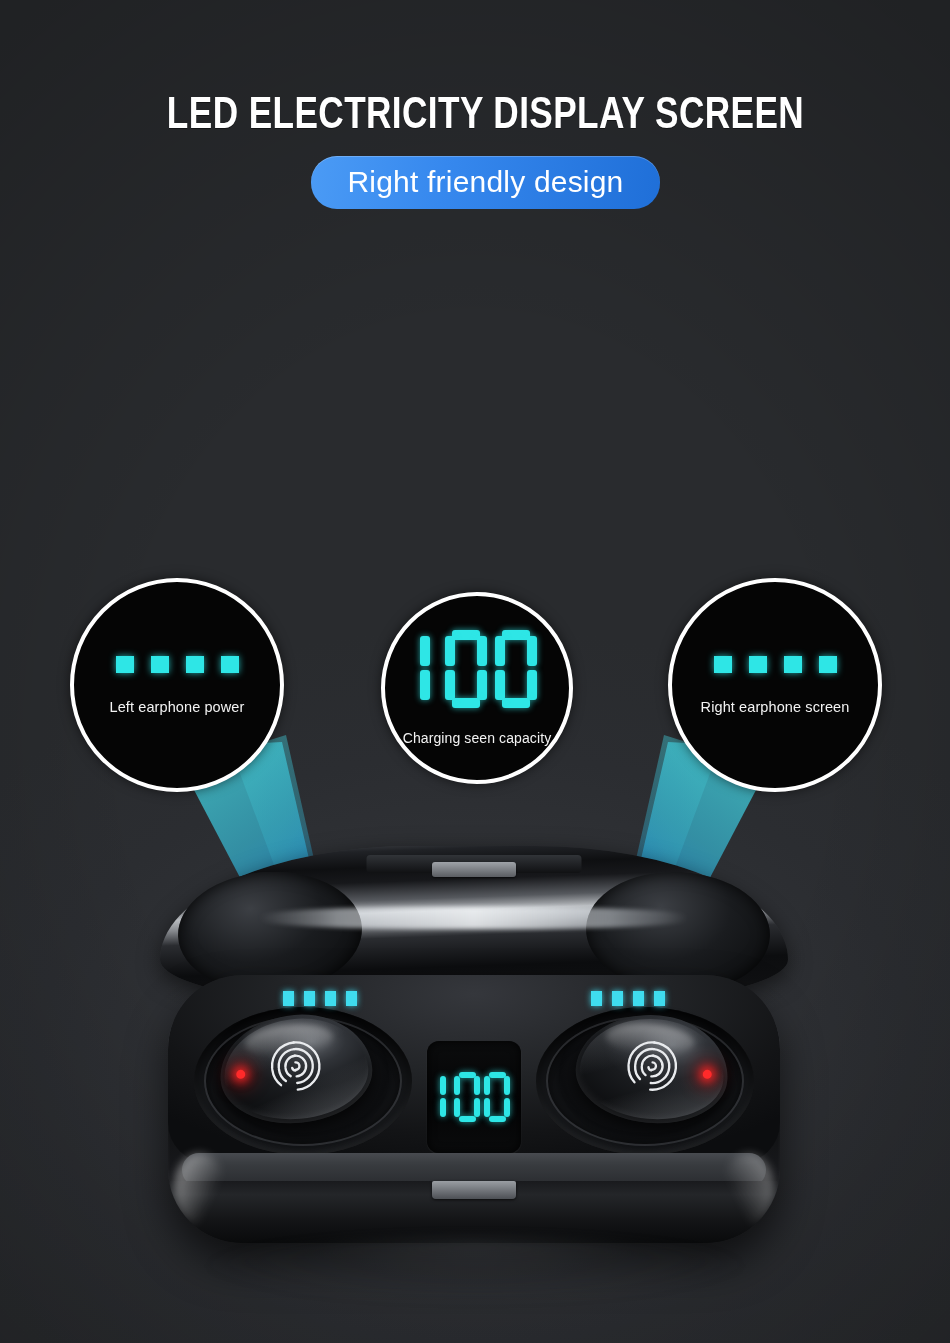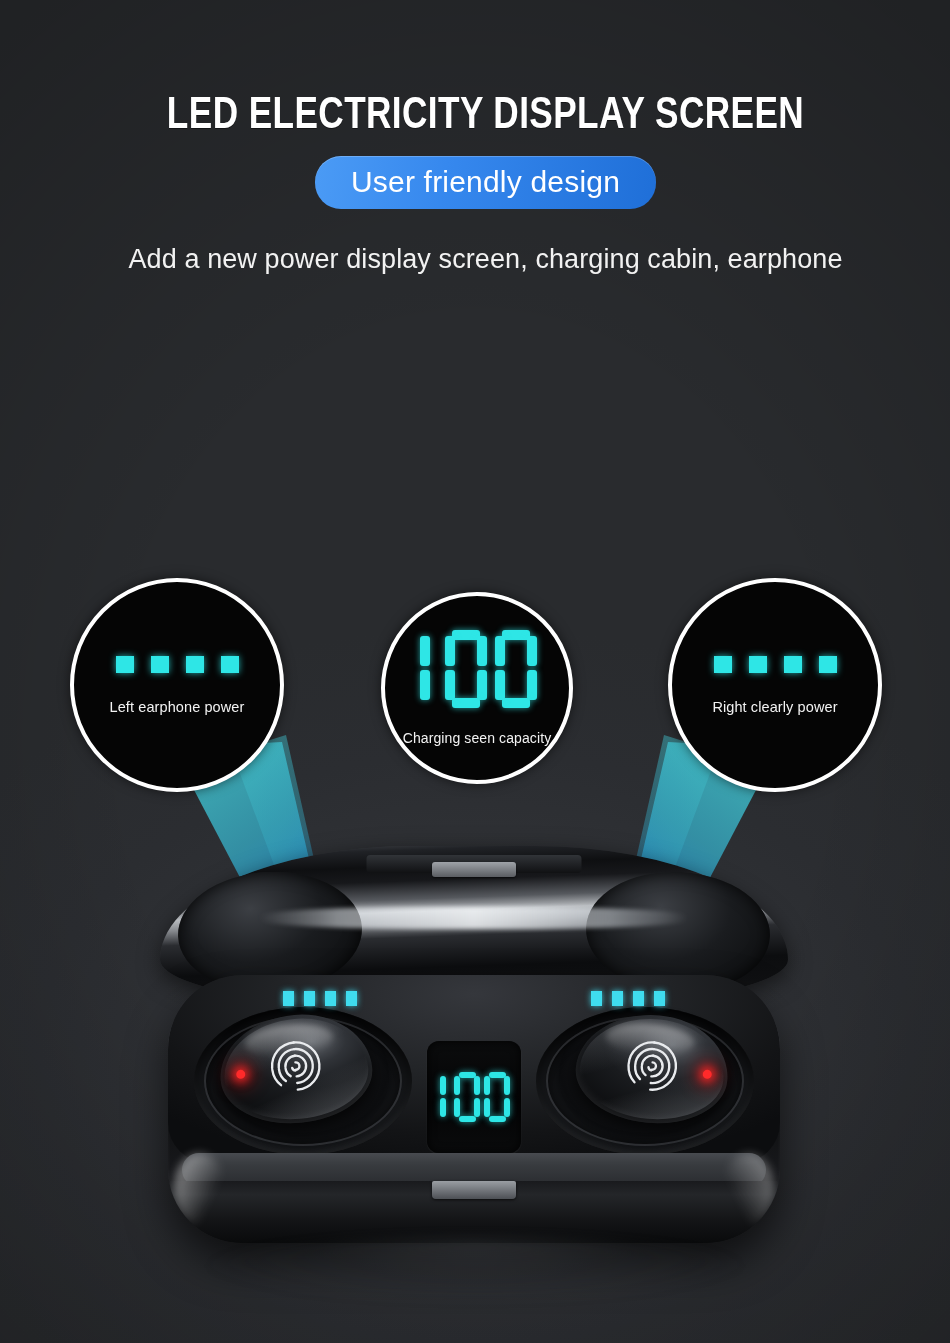--- a/index.html
+++ b/index.html
@@ -357,25 +357,24 @@
 
 <div class="page">
 
   <div class="vignette"></div>
   <div class="faint-watermark"></div>
 
   <div class="header">
     <div class="headline">LED ELECTRICITY DISPLAY SCREEN</div>
 
     <div class="pill-wrap">
-      <div class="pill">User friendly design</div>
+      <div class="pill">Right friendly design</div>
     </div>
 
     <div class="subcopy">
-      <div>Add a new power display screen, charging cabin, earphone</div>
     </div>
   </div>
 
   <svg class="beams" width="950" height="1343" viewBox="0 0 950 1343">
     <defs>
       <linearGradient id="beamL" x1="0" y1="0" x2="0.45" y2="1">
         <stop offset="0%" stop-color="#46c9cd" stop-opacity="0.88"></stop>
         <stop offset="45%" stop-color="#35a7c0" stop-opacity="0.80"></stop>
         <stop offset="100%" stop-color="#1569c2" stop-opacity="0.92"></stop>
       </linearGradient>
@@ -431,21 +430,21 @@
       <div class="callout-label">Charging seen capacity</div>
     </div>
 
     <div class="callout right">
       <div class="segbars">
         <span class="seg"></span>
         <span class="seg"></span>
         <span class="seg"></span>
         <span class="seg"></span>
       </div>
-      <div class="callout-label">Right clearly power</div>
+      <div class="callout-label">Right earphone screen</div>
     </div>
   </div>
 
   <div class="product">
 
     <div class="lid">
       <div class="lid-inner-left"></div>
       <div class="lid-inner-right"></div>
       <div class="lid-gloss"></div>
       <div class="hinge-bar"></div>

